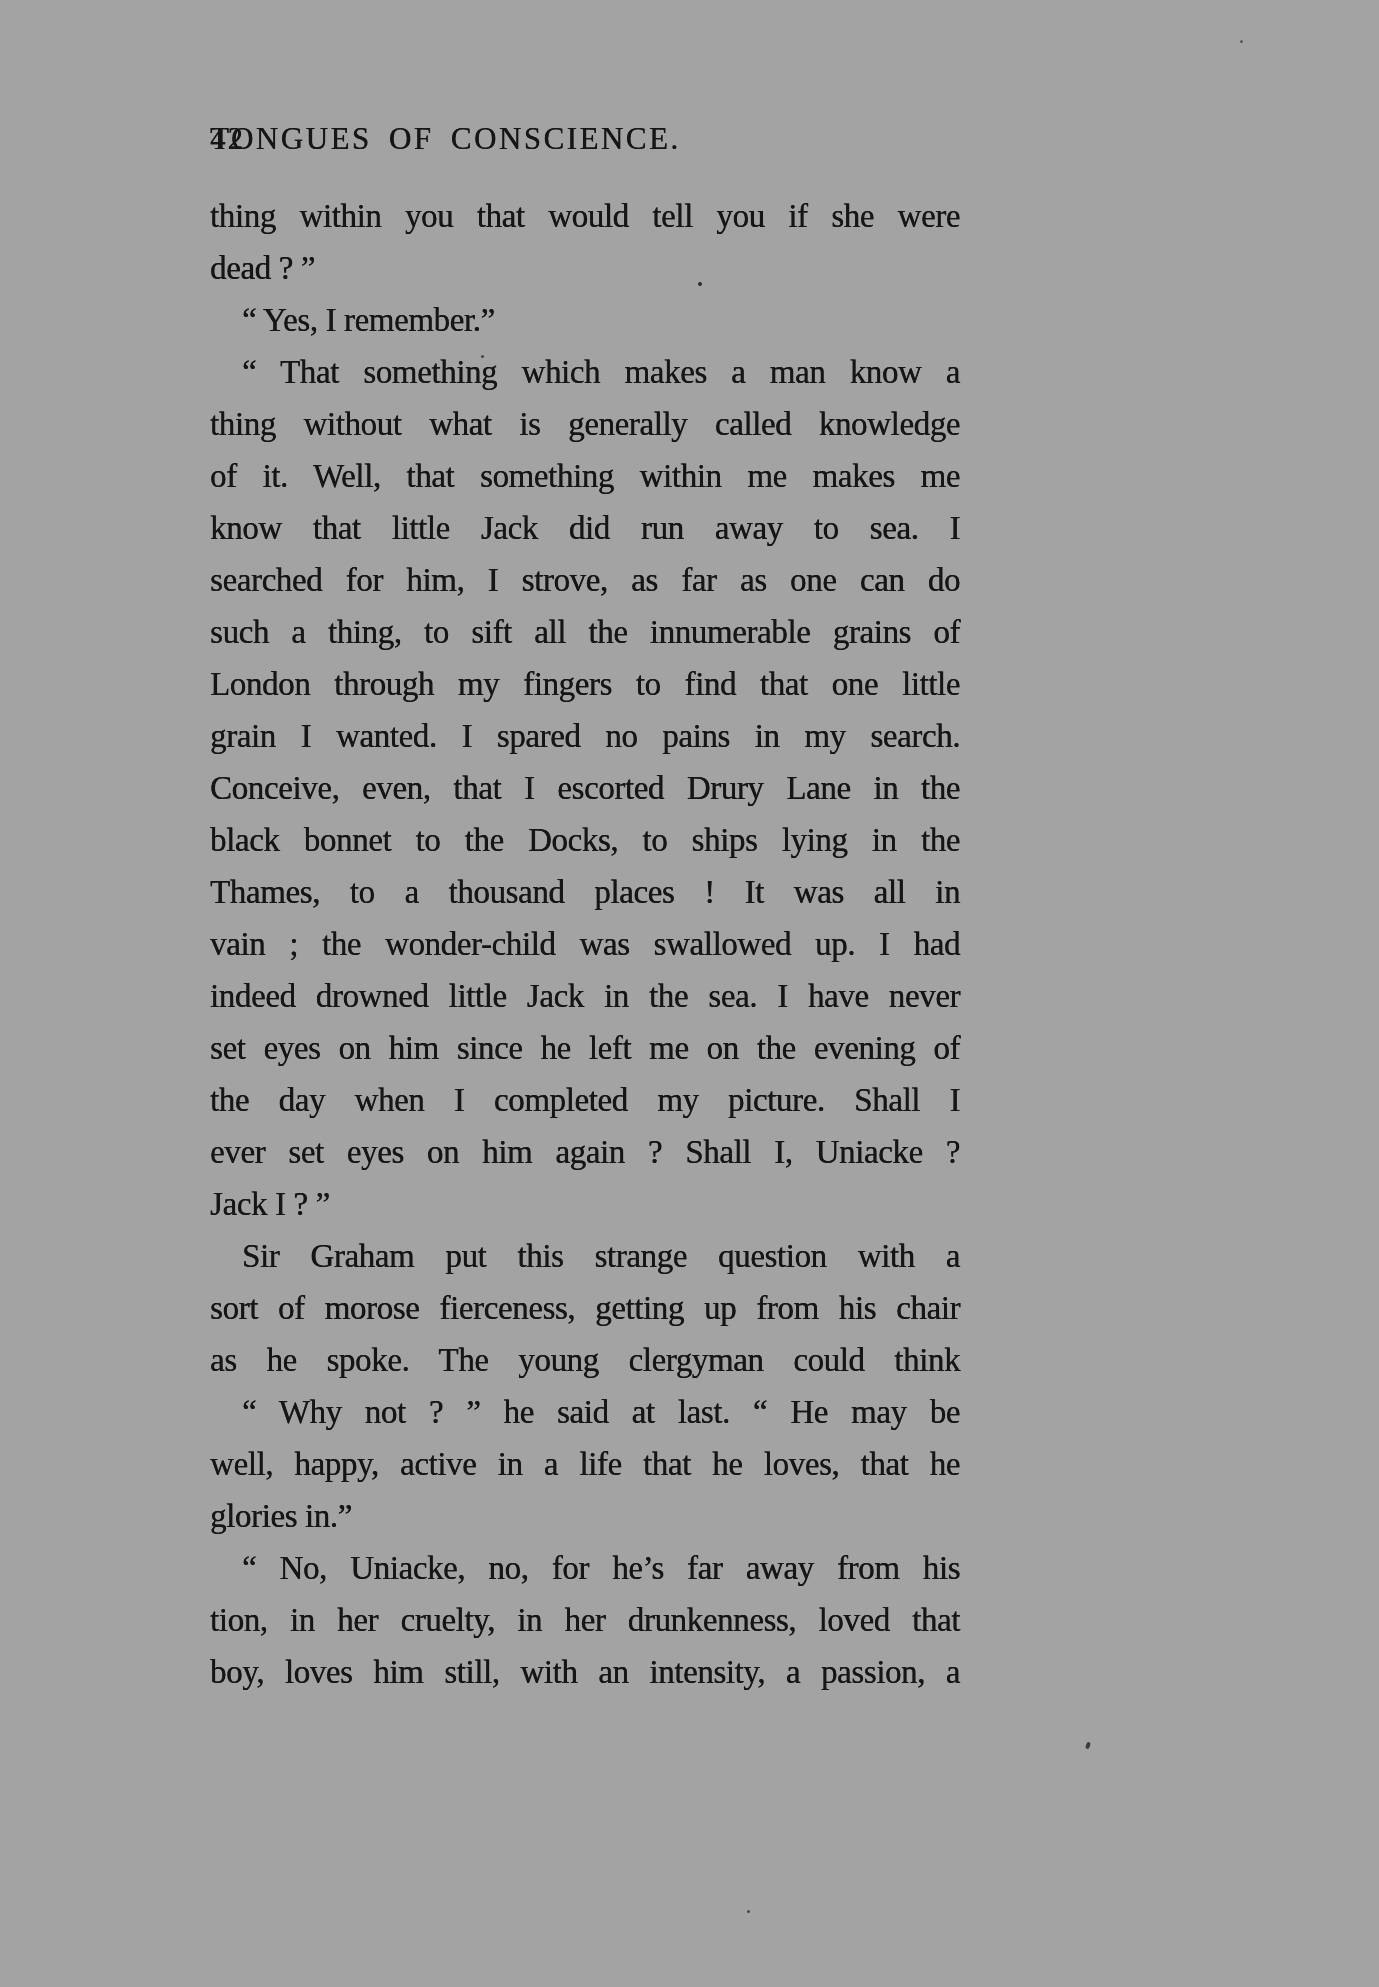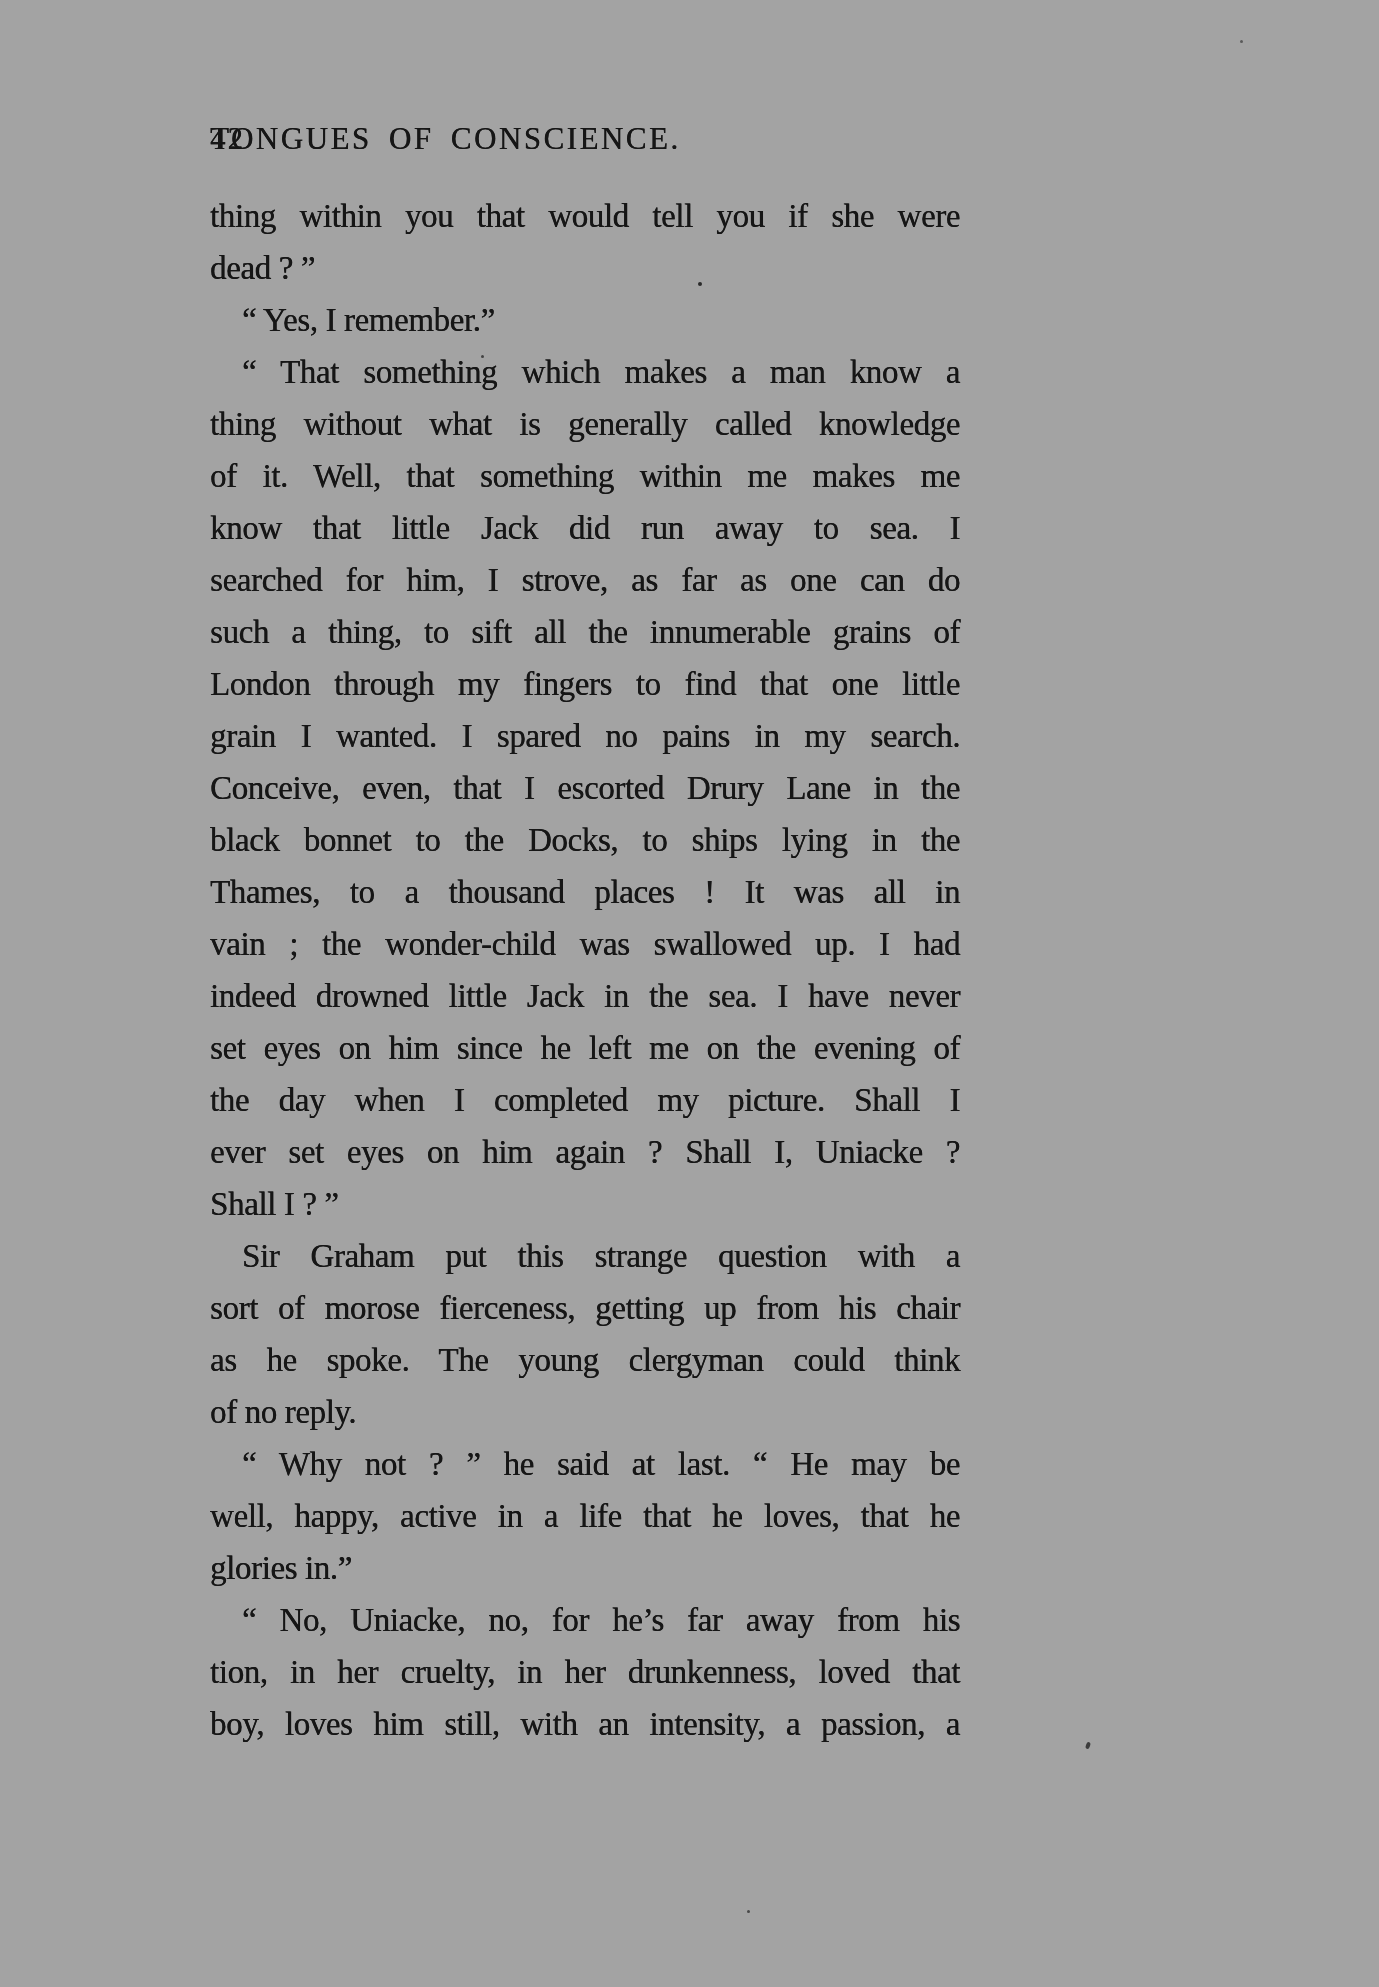--- a/index.html
+++ b/index.html
@@ -95,25 +95,24 @@
       <div class="line just">London through my fingers to find that one little</div>
       <div class="line just">grain I wanted. I spared no pains in my search.</div>
       <div class="line just">Conceive, even, that I escorted Drury Lane in the</div>
       <div class="line just">black bonnet to the Docks, to ships lying in the</div>
       <div class="line just">Thames, to a thousand places ! It was all in</div>
       <div class="line just">vain ; the wonder-child was swallowed up. I had</div>
       <div class="line just">indeed drowned little Jack in the sea. I have never</div>
       <div class="line just">set eyes on him since he left me on the evening of</div>
       <div class="line just">the day when I completed my picture. Shall I</div>
       <div class="line just">ever set eyes on him again ? Shall I, Uniacke ?</div>
-      <div class="line left">Shall I ? ”</div>
+      <div class="line left">Jack I ? ”</div>
       <div class="line indent just">Sir Graham put this strange question with a</div>
       <div class="line just">sort of morose fierceness, getting up from his chair</div>
       <div class="line just">as he spoke. The young clergyman could think</div>
-      <div class="line left">of no reply.</div>
       <div class="line indent just">“ Why not ? ” he said at last. “ He may be</div>
       <div class="line just">well, happy, active in a life that he loves, that he</div>
       <div class="line left">glories in.”</div>
       <div class="line indent just">“ No, Uniacke, no, for he’s far away from his</div>
       <div class="line just">tion, in her cruelty, in her drunkenness, loved that</div>
       <div class="line just">boy, loves him still, with an intensity, a passion, a</div>
     </div>
 
   <div class="speck" style="left:698px; top:282px; width:4px; height:4px;"></div>
   <div class="speck" style="left:481px; top:355px; width:3px; height:3px; opacity:.8;"></div>

